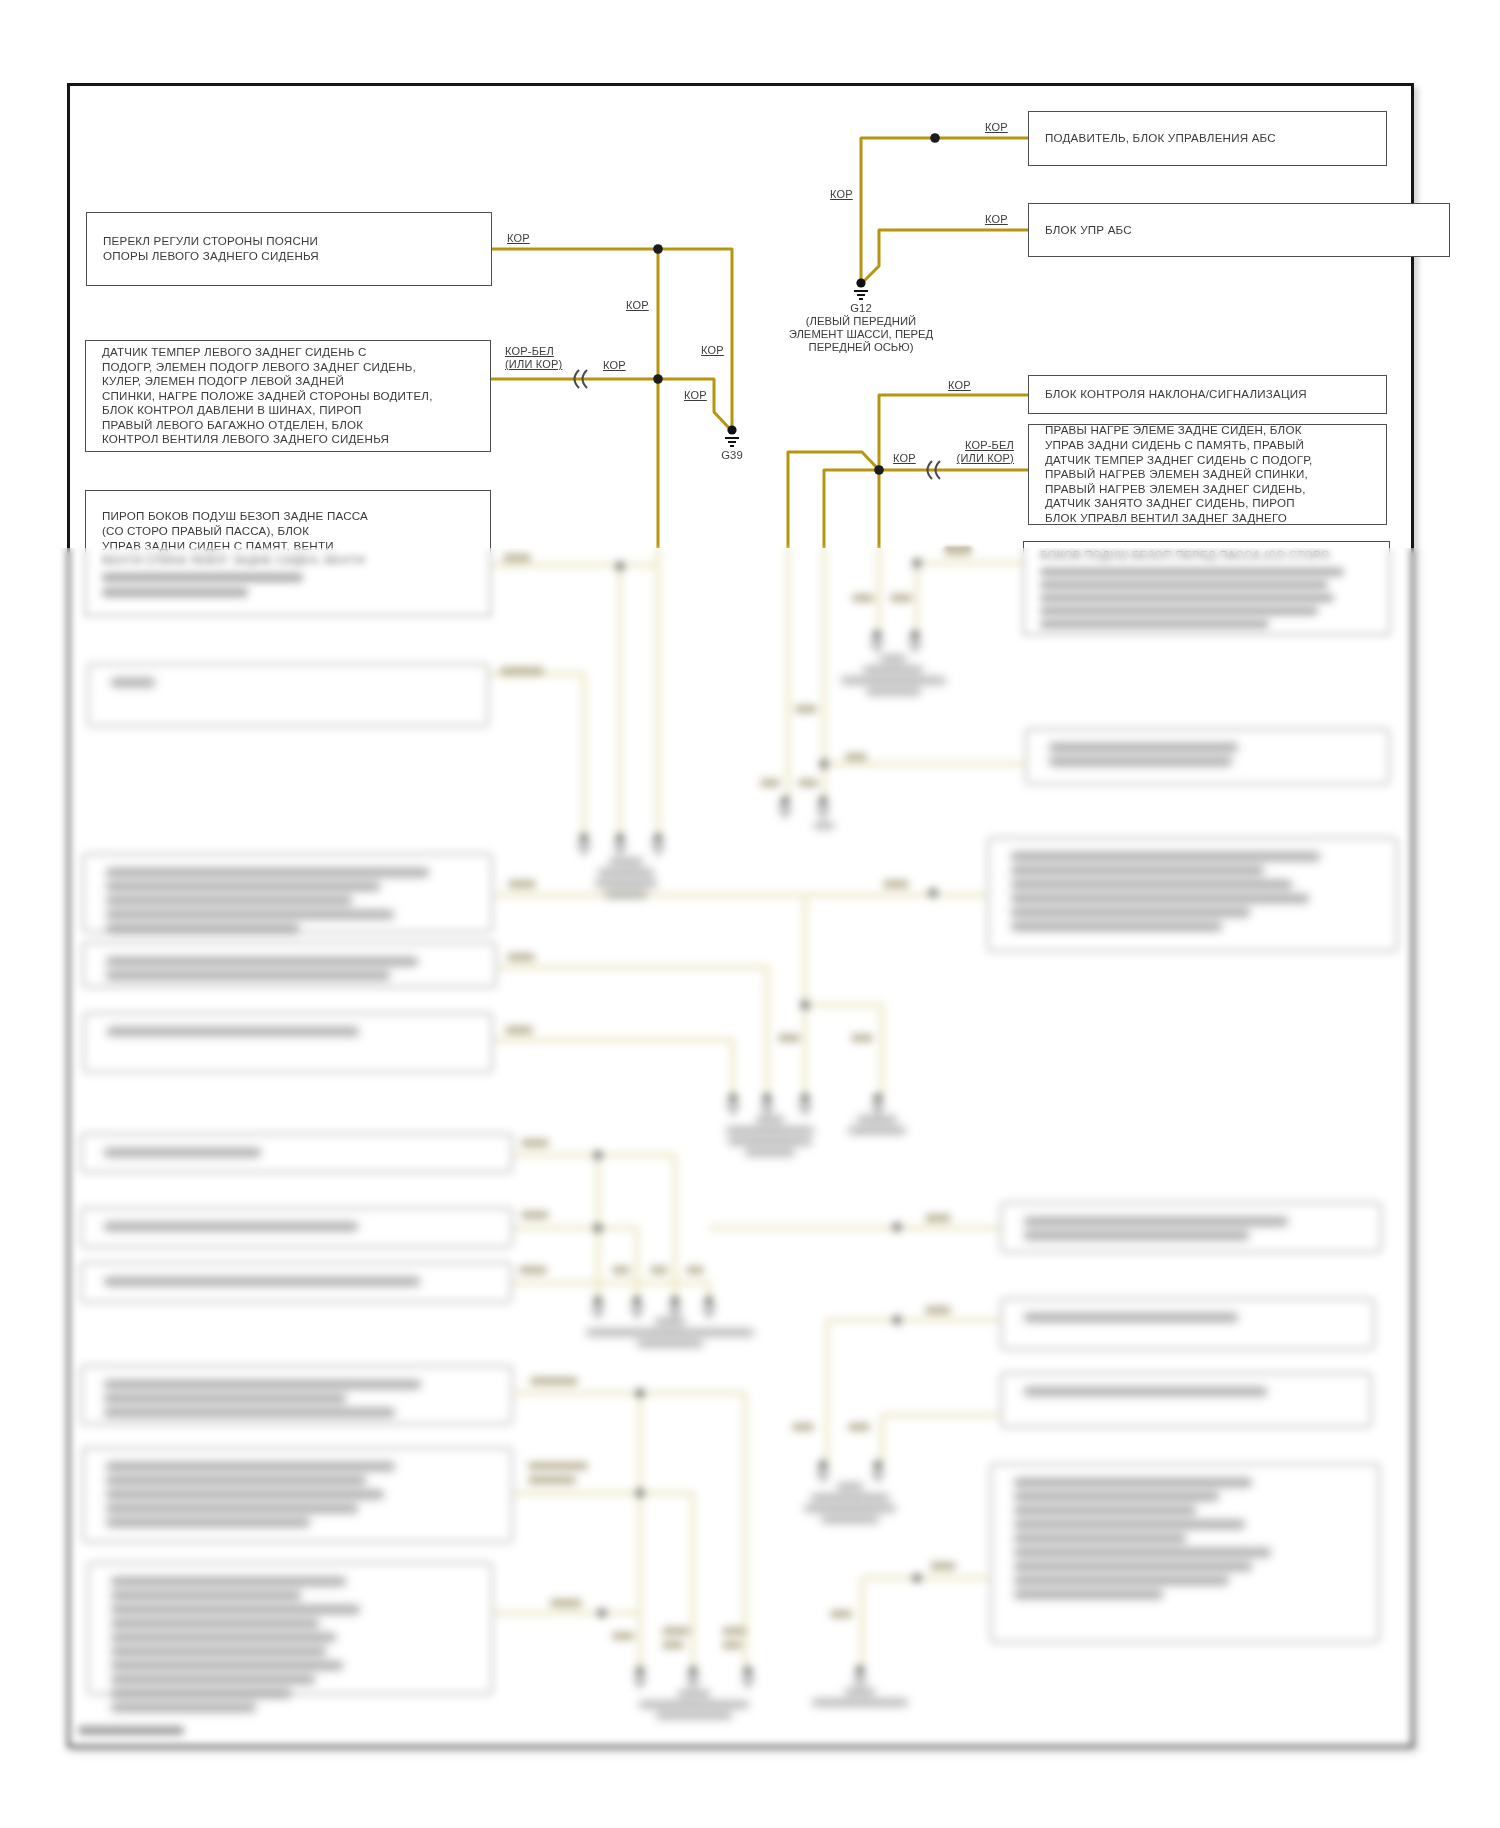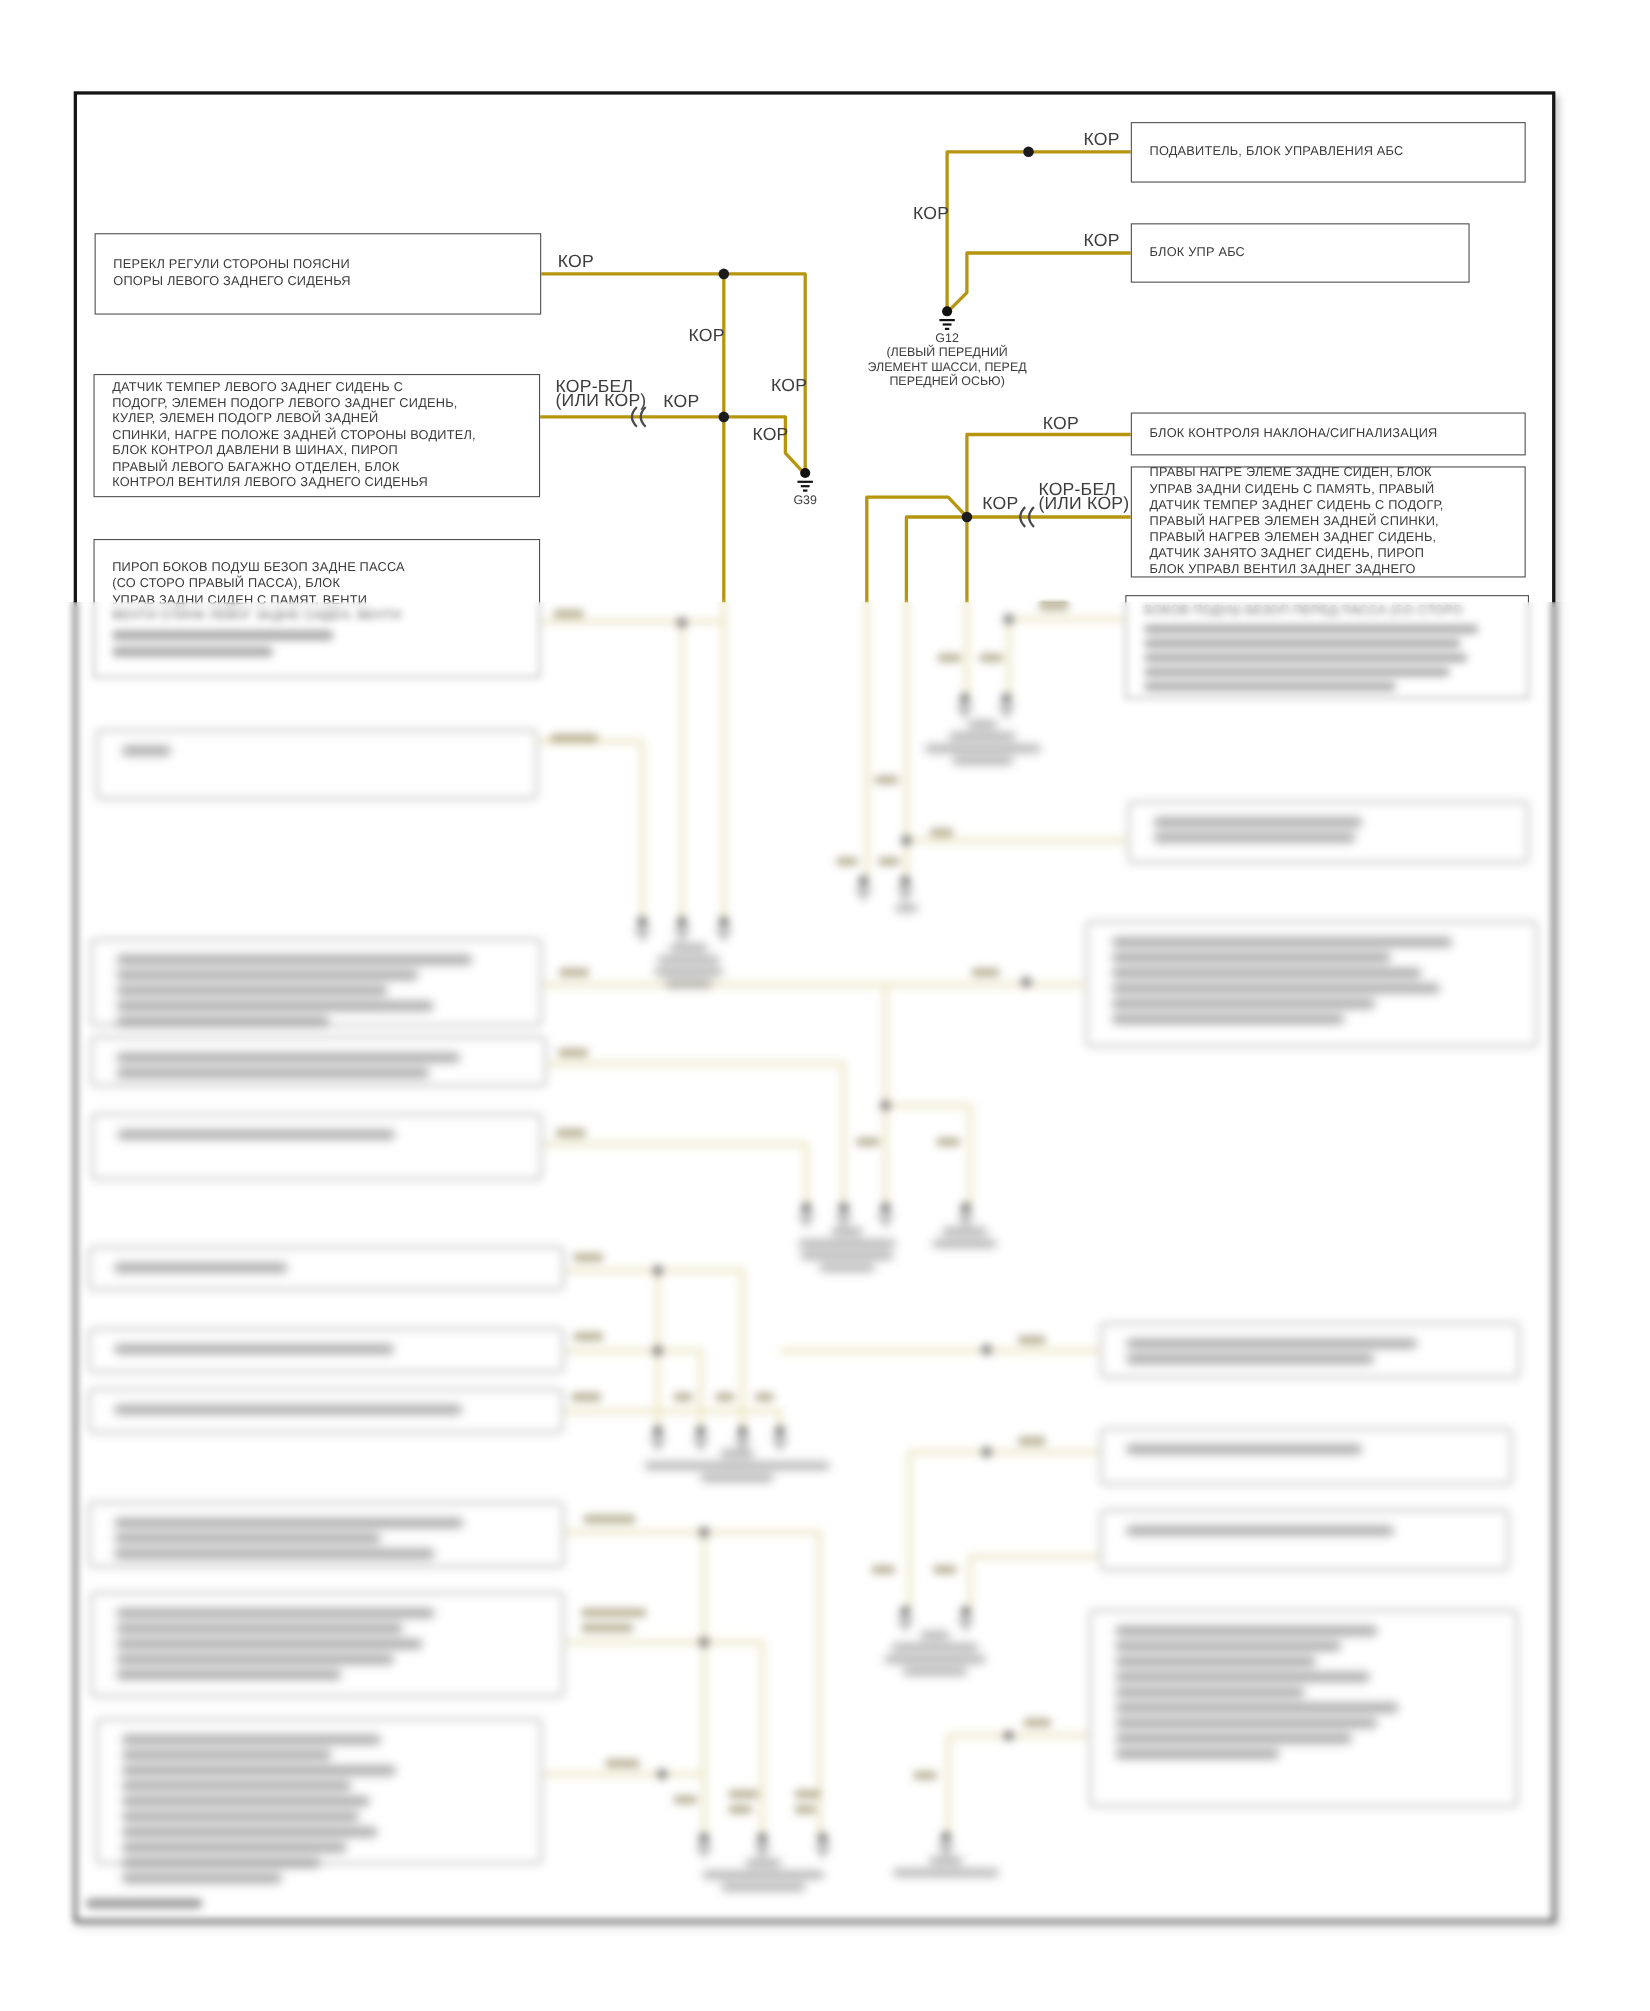--- a/index.html
+++ b/index.html
@@ -8,21 +8,21 @@
   #frame{position:absolute;border:3px solid #151515;background:transparent;
          box-shadow:4px 4px 6px rgba(120,120,120,.35);}
   svg{position:absolute;left:0;top:0;pointer-events:none;}
   .cbox{position:absolute;background:#fff;border:1.6px solid #4f4f4f;box-sizing:border-box;
         display:flex;flex-direction:column;justify-content:center;padding:6px 10px 6px 16px;}
   .cbox .ln{font-size:11.6px;line-height:14.6px;color:#3a3a3a;letter-spacing:.2px;white-space:nowrap;}
   .smudge{height:9px;background:#787878;border-radius:4px;opacity:.8;margin-top:5.5px;filter:blur(2px);}
   .bbox{position:absolute;background:#fff;border:2px solid #9c9c9c;border-radius:5px;box-sizing:border-box;
         padding:8px 10px 4px 22px;filter:blur(2.2px);}
   .bbox .smudge{margin-top:5px;}
-  .wlabel{position:absolute;font-size:16px;line-height:13px;color:#3c3c3c;white-space:pre;letter-spacing:.2px;}
+  .wlabel{position:absolute;font-size:11px;line-height:13px;color:#3c3c3c;white-space:pre;letter-spacing:.2px;text-decoration:underline;}
   .gnd-label{position:absolute;font-size:11.3px;line-height:13px;color:#3c3c3c;text-align:center;white-space:pre;}
   .glab{position:absolute;filter:blur(2.2px);}
   .glab .smudge{height:7px;margin:4px auto 0 auto;background:#7d7d7d;}
   .tlab{position:absolute;height:8px;background:#9b8f67;border-radius:4px;opacity:.85;filter:blur(2px);}
   #blur-overlay{position:absolute;left:0;width:100%;backdrop-filter:blur(3.5px);-webkit-backdrop-filter:blur(3.5px);
         background:rgba(255,255,255,.22);}
   #footnote{position:absolute;height:9px;background:#6d6d6d;border-radius:4px;filter:blur(2px);opacity:.85;}
 </style>
 </head>
 <body>
@@ -206,21 +206,21 @@
         <div class="ln">ПИРОП БОКОВ ПОДУШ БЕЗОП ЗАДНЕ ПАССА</div>
         <div class="ln">(СО СТОРО ПРАВЫЙ ПАССА), БЛОК</div>
         <div class="ln">УПРАВ ЗАДНИ СИДЕН С ПАМЯТ, ВЕНТИ</div>
         <div class="ln">ВЕНТИ СПИНК ЛЕВОГ ЗАДНЕ СИДЕН, ВЕНТИ</div>
         <div class="smudge" style="width: 201px;"></div>
         <div class="smudge" style="width: 146px;"></div>
       </div>
       <div class="cbox" style="left: 1028px; top: 111px; width: 359px; height: 55px;">
         <div class="ln">ПОДАВИТЕЛЬ, БЛОК УПРАВЛЕНИЯ АБС</div>
       </div>
-      <div class="cbox" style="left: 1028px; top: 203px; width: 308px; height: 54px;">
+      <div class="cbox" style="left: 1028px; top: 203px; width: 422px; height: 54px;">
         <div class="ln">БЛОК УПР АБС</div>
       </div>
       <div class="cbox" style="left: 1028px; top: 375px; width: 359px; height: 39px;">
         <div class="ln">БЛОК КОНТРОЛЯ НАКЛОНА/СИГНАЛИЗАЦИЯ</div>
       </div>
       <div class="cbox" style="left: 1028px; top: 424px; width: 359px; height: 101px;">
         <div class="ln">ПРАВЫ НАГРЕ ЭЛЕМЕ ЗАДНЕ СИДЕН, БЛОК</div>
         <div class="ln">УПРАВ ЗАДНИ СИДЕНЬ С ПАМЯТЬ, ПРАВЫЙ</div>
         <div class="ln">ДАТЧИК ТЕМПЕР ЗАДНЕГ СИДЕНЬ С ПОДОГР,</div>
         <div class="ln">ПРАВЫЙ НАГРЕВ ЭЛЕМЕН ЗАДНЕЙ СПИНКИ,</div>

